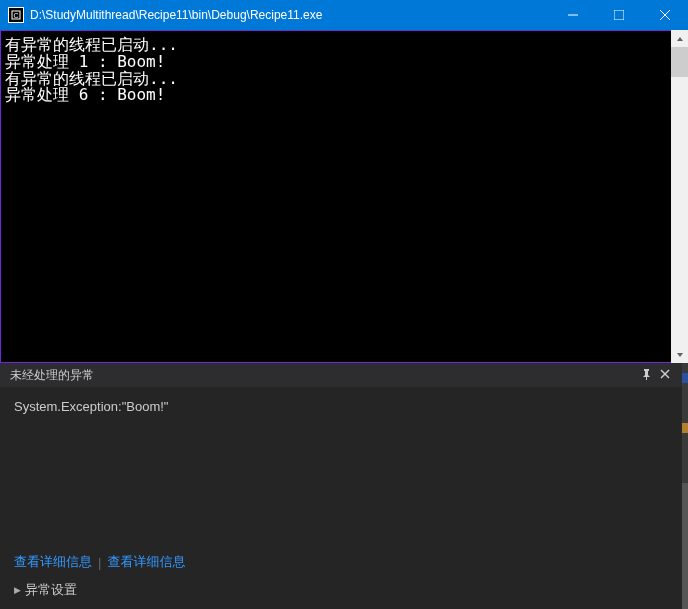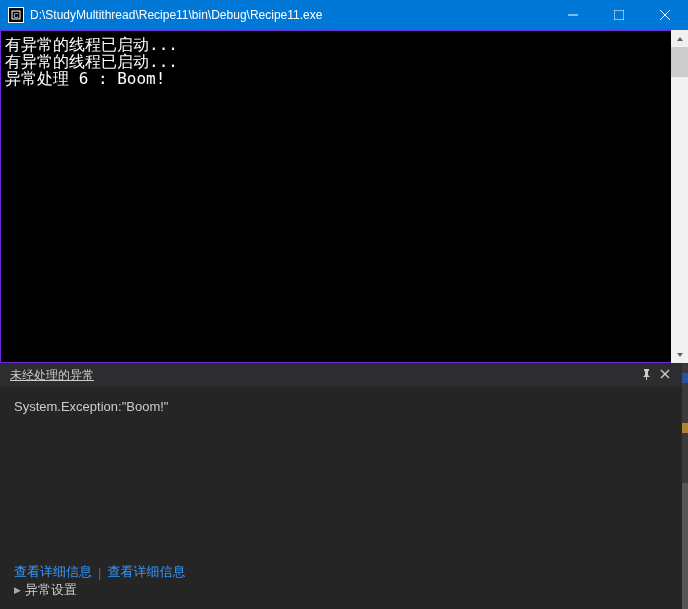--- a/index.html
+++ b/index.html
@@ -102,21 +102,20 @@
       position: relative;
     }
     .exception-header {
       height: 24px;
       background: #2d2d30;
       display: flex;
       align-items: center;
       padding: 0 18px 0 10px;
       color: #ccc;
       font-size: 12px;
-      text-decoration: underline;
     }
     .exception-header-title {
       flex: 1;
     }
     .exception-header-icons {
       display: flex;
       gap: 8px;
     }
     .exception-header-icon {
       color: #ccc;
@@ -139,20 +138,21 @@
       bottom: 0;
       left: 0;
       right: 0;
       padding: 8px 14px 10px 14px;
     }
     .exception-links {
       display: flex;
       align-items: center;
       gap: 6px;
       font-size: 13px;
+      margin-bottom: 10px;
     }
     .exception-link {
       color: #3399ff;
       cursor: pointer;
     }
     .exception-divider {
       color: #666;
     }
     .exception-settings {
       display: flex;
@@ -201,20 +201,21 @@
       <svg width="10" height="10" viewBox="0 0 10 10">
           <line x1="0" y1="0" x2="10" y2="10" stroke="white" stroke-width="1"></line>
           <line x1="10" y1="0" x2="0" y2="10" stroke="white" stroke-width="1"></line>
         </svg>
     </div>
   </div>
 </div>
 
 <div class="console-area">
   <div class="console-line">有异常的线程已启动...</div>
+  <div class="console-line">异常处理 1 : Boom!</div>
   <div class="console-line">有异常的线程已启动...</div>
   <div class="console-line">异常处理 6 : Boom!</div>
 </div>
 
 <div class="scrollbar-v">
   <div class="scrollbar-btn">
     <svg width="8" height="8" viewBox="0 0 8 8">
         <path d="M4 2 L7 6 L1 6 Z" fill="#606060"></path>
       </svg>
   </div>

